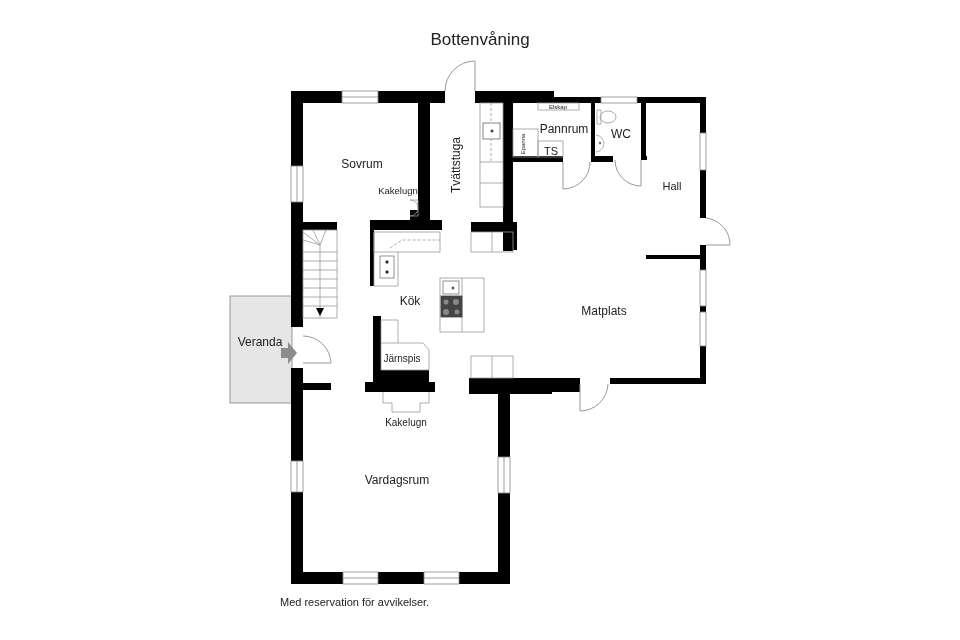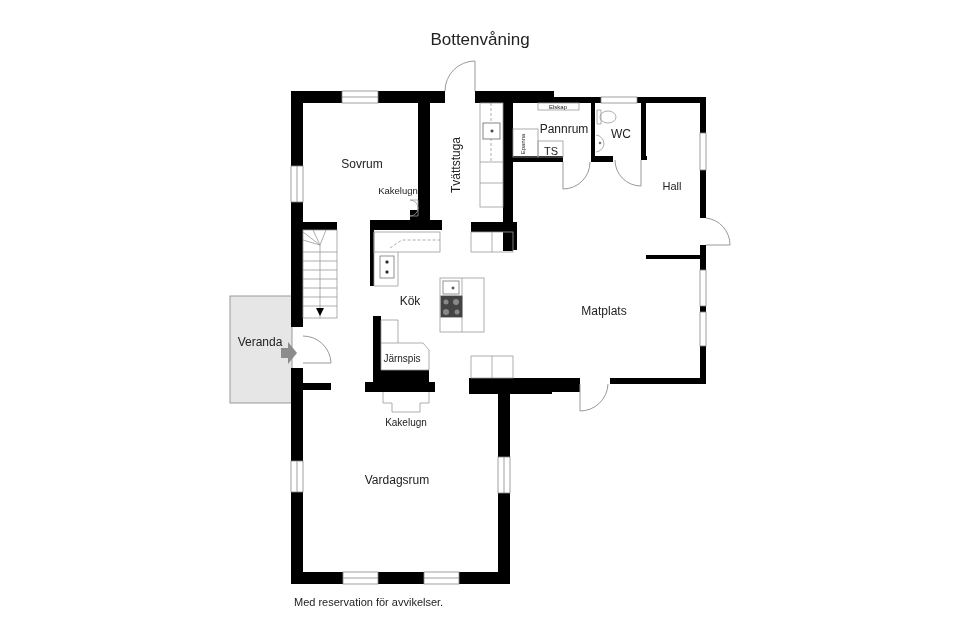--- a/index.html
+++ b/index.html
@@ -1,20 +1,20 @@
 <!DOCTYPE html>
 <html><head>
 <meta charset="utf-8">
 <style>
   html, body { margin:0; padding:0; background:#ffffff; }
   body { width:960px; height:640px; position:relative; overflow:hidden; font-family:"Liberation Sans", sans-serif; }
   #plan { position:absolute; left:0; top:0; width:960px; height:640px; }
   .label { font-family:"Liberation Sans", sans-serif; fill:#222222; }
   .title-text { position:absolute; left:0; width:960px; top:30px; text-align:center; font-size:17px; color:#222; font-family:"Liberation Sans", sans-serif; }
-  .footer-text { position:absolute; left:294px; top:596px; font-size:11px; color:#222; font-family:"Liberation Sans", sans-serif; }
+  .footer-text { position:absolute; left:280px; top:596px; font-size:11px; color:#222; font-family:"Liberation Sans", sans-serif; }
 </style>
 </head>
 <body>
 
 <div class="title-text">Bottenvåning</div>
 
 <svg id="plan" viewBox="0 0 960 640">
 
   <g>
     <rect x="230" y="296" width="62" height="107" fill="#e6e6e6" stroke="#999" stroke-width="1"></rect>

